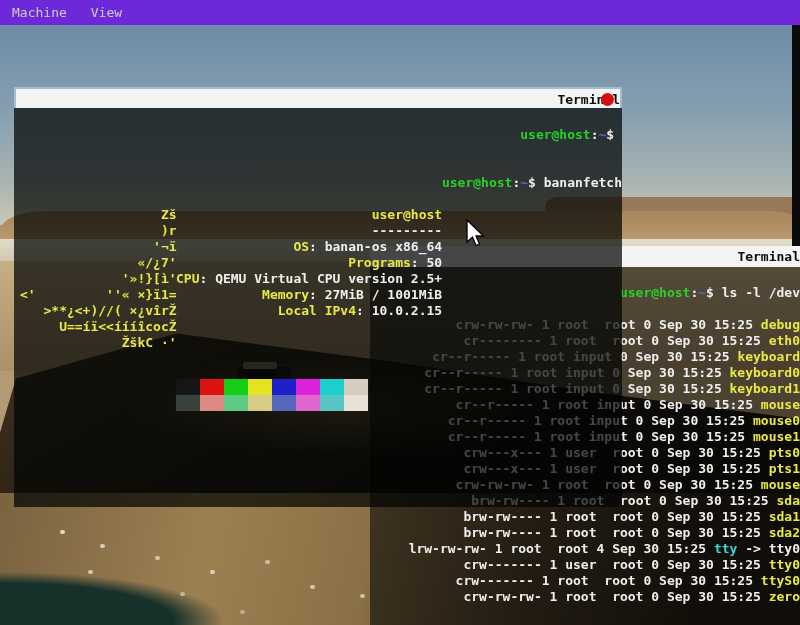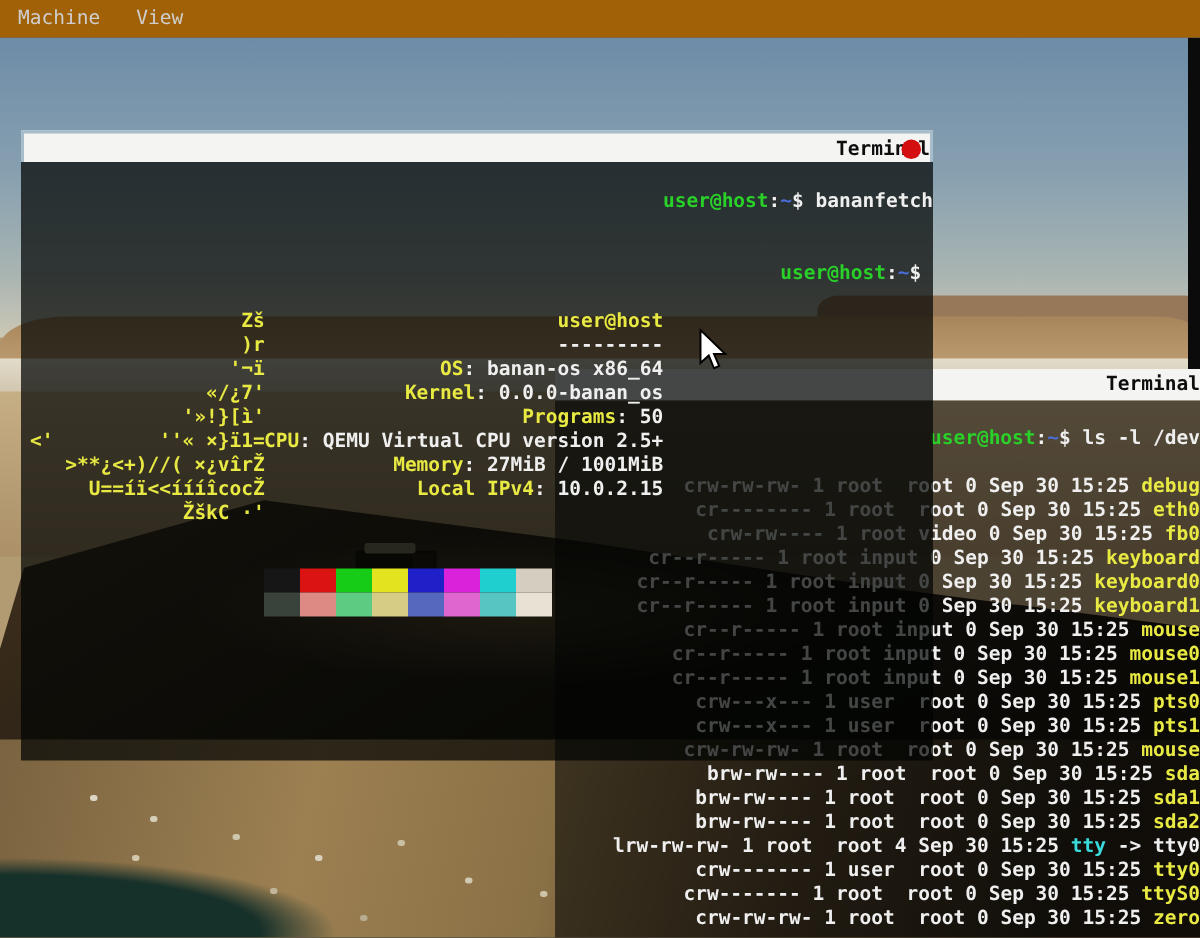--- a/index.html
+++ b/index.html
@@ -1,19 +1,19 @@
 <!DOCTYPE html>
 <html><head>
 <meta charset="utf-8">
 <style>
   html,body{margin:0;padding:0;background:#222;}
   #screen{position:relative;width:800px;height:625px;overflow:hidden;
     font-family:"DejaVu Sans Mono","Liberation Mono",monospace;}
   
-  #menubar{position:absolute;left:0;top:0;width:800px;height:25px;background:#a16207;
+  #menubar{position:absolute;left:0;top:0;width:800px;height:25px;background:#6d28d9;
     z-index:60;display:flex;align-items:center;
     font-family:"DejaVu Sans Mono","Liberation Mono",monospace;font-size:13px;color:#cfcfcf;}
   .menu-item{padding:0 12px;height:25px;line-height:25px;cursor:default;}
   
   #desktop{position:absolute;left:0;top:25px;width:800px;height:600px;z-index:0;overflow:hidden;background:#b29a72;}
   .sky{position:absolute;left:0;top:0;width:800px;height:200px;
     background:linear-gradient(180deg,#6e8ca8 0%,#87a0b0 45%,#a8b4b2 78%,#cbc7b5 100%);}
   .far-hills{position:absolute;left:0;top:186px;width:800px;height:42px;
     background:linear-gradient(180deg,#a8865c 0%,#c2a276 100%);
     border-radius:45px 30px 0 0 / 20px 12px 0 0;}
@@ -96,21 +96,20 @@
     <div class="titlebar">
       <span>Terminal</span>
     </div>
     <div class="term-body">
       <div class="line">
         <span class="prompt-slot"><span class="c-green">user@host</span><span class="c-white">:</span><span class="c-blue">~</span><span class="c-white">$ </span></span><span class="c-white">ls -l /dev</span>
       </div>
       <div id="listing">
           <pre class="line"><span class="c-white">crw-rw-rw- 1 root  root 0 Sep 30 15:25 </span><span class="c-yellow">debug</span></pre>
           <pre class="line"><span class="c-white">cr-------- 1 root  root 0 Sep 30 15:25 </span><span class="c-yellow">eth0</span></pre>
-          <pre class="line"><span class="c-white">crw-rw---- 1 root video 0 Sep 30 15:25 </span><span class="c-yellow">fb0</span></pre>
           <pre class="line"><span class="c-white">cr--r----- 1 root input 0 Sep 30 15:25 </span><span class="c-yellow">keyboard</span></pre>
           <pre class="line"><span class="c-white">cr--r----- 1 root input 0 Sep 30 15:25 </span><span class="c-yellow">keyboard0</span></pre>
           <pre class="line"><span class="c-white">cr--r----- 1 root input 0 Sep 30 15:25 </span><span class="c-yellow">keyboard1</span></pre>
           <pre class="line"><span class="c-white">cr--r----- 1 root input 0 Sep 30 15:25 </span><span class="c-yellow">mouse</span></pre>
           <pre class="line"><span class="c-white">cr--r----- 1 root input 0 Sep 30 15:25 </span><span class="c-yellow">mouse0</span></pre>
           <pre class="line"><span class="c-white">cr--r----- 1 root input 0 Sep 30 15:25 </span><span class="c-yellow">mouse1</span></pre>
           <pre class="line"><span class="c-white">crw---x--- 1 user  root 0 Sep 30 15:25 </span><span class="c-yellow">pts0</span></pre>
           <pre class="line"><span class="c-white">crw---x--- 1 user  root 0 Sep 30 15:25 </span><span class="c-yellow">pts1</span></pre>
           <pre class="line"><span class="c-white">crw-rw-rw- 1 root  root 0 Sep 30 15:25 </span><span class="c-yellow">mouse</span></pre>
           <pre class="line"><span class="c-white">brw-rw---- 1 root  root 0 Sep 30 15:25 </span><span class="c-yellow">sda</span></pre>
@@ -125,40 +124,39 @@
     </div>
   </div>
 
   <div id="win1" class="window">
     <div class="titlebar">
       <span>Terminal</span>
       <span class="close-dot"></span>
     </div>
     <div class="term-body">
       <div class="line">
-        <span class="prompt-slot"><span class="c-green">user@host</span><span class="c-white">:</span><span class="c-blue">~</span><span class="c-white">$ </span></span><span class="c-white">bananfetch</span>
+        <span class="prompt-slot"><span class="c-green">user@host</span><span class="c-white">:</span><span class="c-blue">~</span><span class="c-white">$ </span></span>
       </div>
       <div class="line">
-        <span class="prompt-slot"><span class="c-green">user@host</span><span class="c-white">:</span><span class="c-blue">~</span><span class="c-white">$ </span></span>
+        <span class="prompt-slot"><span class="c-green">user@host</span><span class="c-white">:</span><span class="c-blue">~</span><span class="c-white">$ </span></span><span class="c-white">bananfetch</span>
       </div>
       <div class="fetch">
         <pre class="art" id="fetch-art">                 Zš
                  )r
                '¬ï
              «/¿7'
            '»!}[ì'
 &lt;'         ''« ×}ï1=
 &gt;**¿&lt;+)//( ×¿vîrŽ
  U==íï&lt;&lt;íííîcocŽ
     ŽškC ·'</pre>
         <div class="info" id="fetch-info">
             <pre class="line c-yellow">user@host</pre>
             <pre class="line c-white">---------</pre>
             <pre class="line"><span class="c-yellow">OS</span><span class="c-white">: banan-os x86_64</span></pre>
-            <pre class="line"><span class="c-yellow">Kernel</span><span class="c-white">: 0.0.0-banan_os</span></pre>
             <pre class="line"><span class="c-yellow">Programs</span><span class="c-white">: 50</span></pre>
             <pre class="line"><span class="c-yellow">CPU</span><span class="c-white">: QEMU Virtual CPU version 2.5+</span></pre>
             <pre class="line"><span class="c-yellow">Memory</span><span class="c-white">: 27MiB / 1001MiB</span></pre>
             <pre class="line"><span class="c-yellow">Local IPv4</span><span class="c-white">: 10.0.2.15</span></pre>
           </div>
       </div>
       <div class="spacer12"></div>
       <div class="palette">
         <div class="prow" id="palette-row1">
             <div class="pblock" style="background: rgb(22, 22, 22);"></div>

